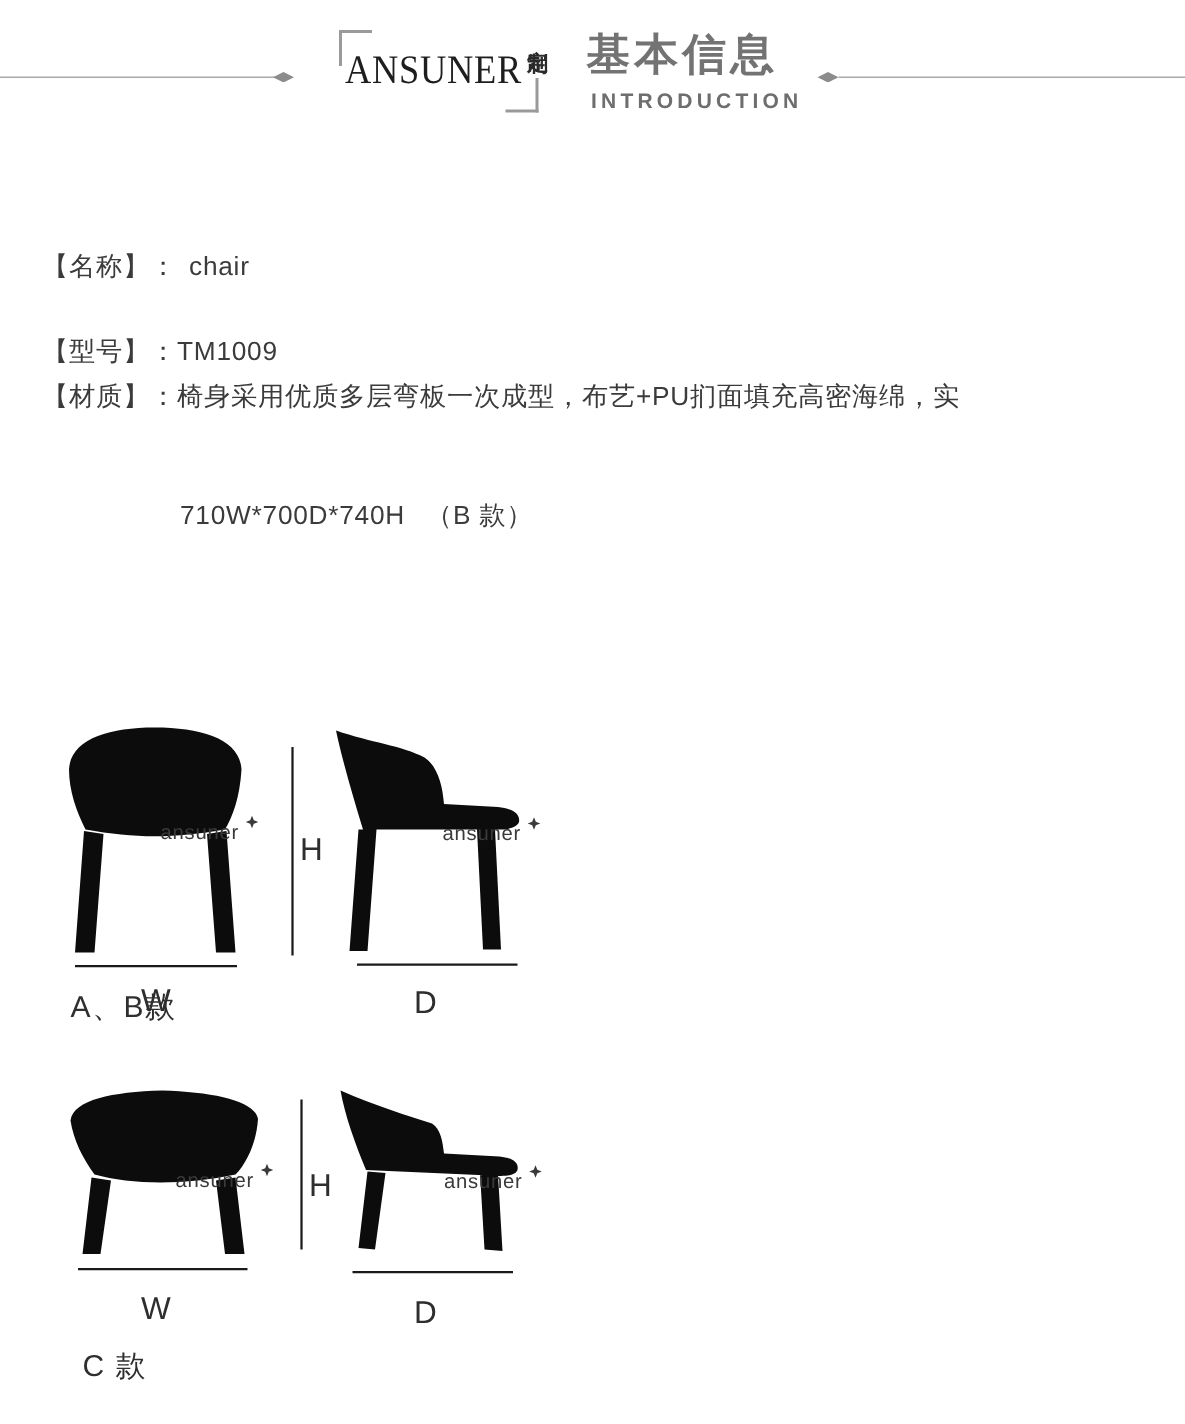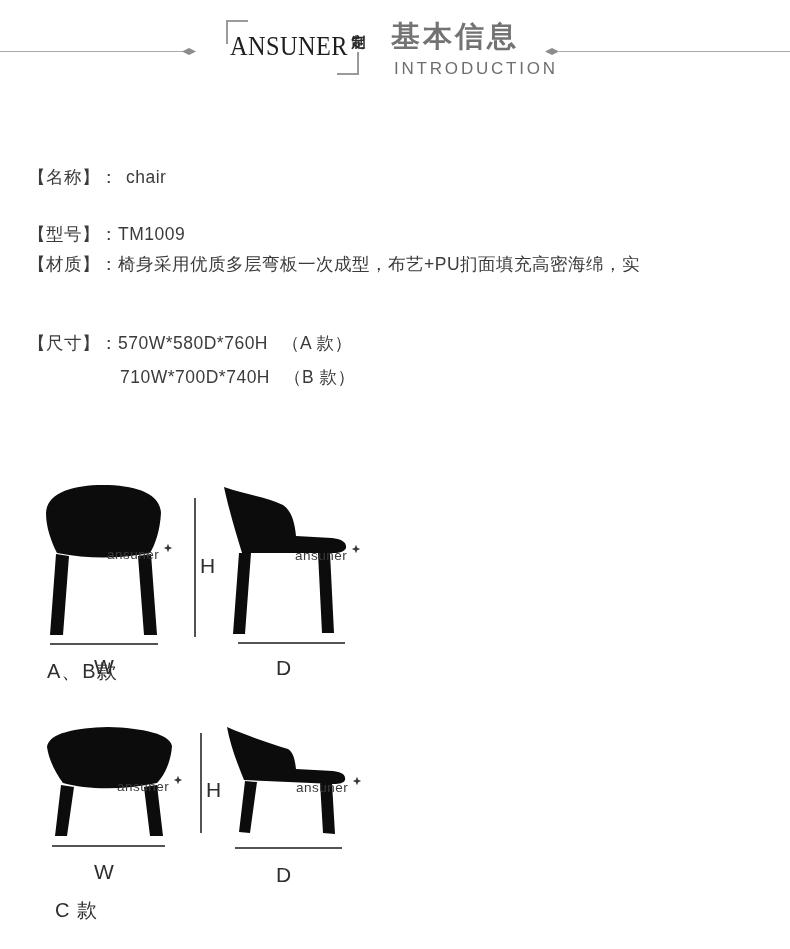--- a/index.html
+++ b/index.html
@@ -11,21 +11,21 @@
   .rule{height:1px;background:#a9a9a9;}
   .diamond{width:14px;height:7px;background:#8c8c8c;
            clip-path:polygon(0 50%,50% 0,100% 50%,50% 100%);}
   .bracket-tl{width:20px;height:22px;border-left:2px solid #9a9a9a;border-top:2px solid #9a9a9a;}
   .bracket-br{width:20px;height:21px;border-right:2px solid #9a9a9a;border-bottom:2px solid #9a9a9a;}
   .brand{font-family:"Liberation Serif","DejaVu Serif",serif;font-size:27px;color:#1e1e1e;
          letter-spacing:0.5px;transform:scaleX(.9);transform-origin:left top;white-space:nowrap;}
   .brand-sub{writing-mode:vertical-rl;font-size:14px;line-height:16px;letter-spacing:2px;
              color:#2b2b2b;font-weight:600;}
   .page-title{font-size:29px;font-weight:700;letter-spacing:3px;color:#737373;white-space:nowrap;}
-  .page-subtitle{font-size:17px;letter-spacing:2.8px;color:#6e6e6e;font-weight:400;white-space:nowrap;}
+  .page-subtitle{font-size:14px;letter-spacing:2.8px;color:#6e6e6e;font-weight:700;white-space:nowrap;}
 
   
   .info-row{left:28px;font-size:17.5px;line-height:24px;letter-spacing:0.5px;white-space:nowrap;}
   .info-label{color:#3b3b3b;}
   .info-value{margin-left:8px;}
   .material{width:745px;line-height:32px;white-space:normal;}
   .material .seg2{display:block;}
   .size-row2{padding-left:92px;}
   .size-variant{margin-left:14px;}
   .size-block .row{margin-bottom:10px;}
@@ -61,23 +61,20 @@
 
 <div class="abs info-row" style="top:222px;">
   <span class="info-label">【型号】：</span><span>TM1009</span>
 </div>
 
 <div class="abs info-row material" style="top:248px;">
   <span class="info-label">【材质】：</span><span>椅身采用优质多层弯板一次成型，布艺+PU扪面填充高密海绵，实</span>
 </div>
 
 <div class="abs info-row size-block" style="top:331px;">
-  <div class="row">
-    <span class="info-label">【尺寸】：</span><span>570W*580D*760H</span><span class="size-variant">（A 款）</span>
-  </div>
   <div class="row size-row2">
     <span>710W*700D*740H</span><span class="size-variant">（B 款）</span>
   </div>
 </div>
 
 <svg class="abs" style="left:20px;top:470px;" width="360" height="240" viewBox="20 470 360 240">
   <path class="chair" d="M46,513 C47,493 72,485 103,485 C135,485 160,493 161,513 C160,531 155,545 150,553
            C116,559 90,559 57,553 C51,541 46,527 46,513 Z
            M56,554 L69,556 L63,635 L50,635 Z
            M138,556 L151,554 L157,635 L144,635 Z"></path>

